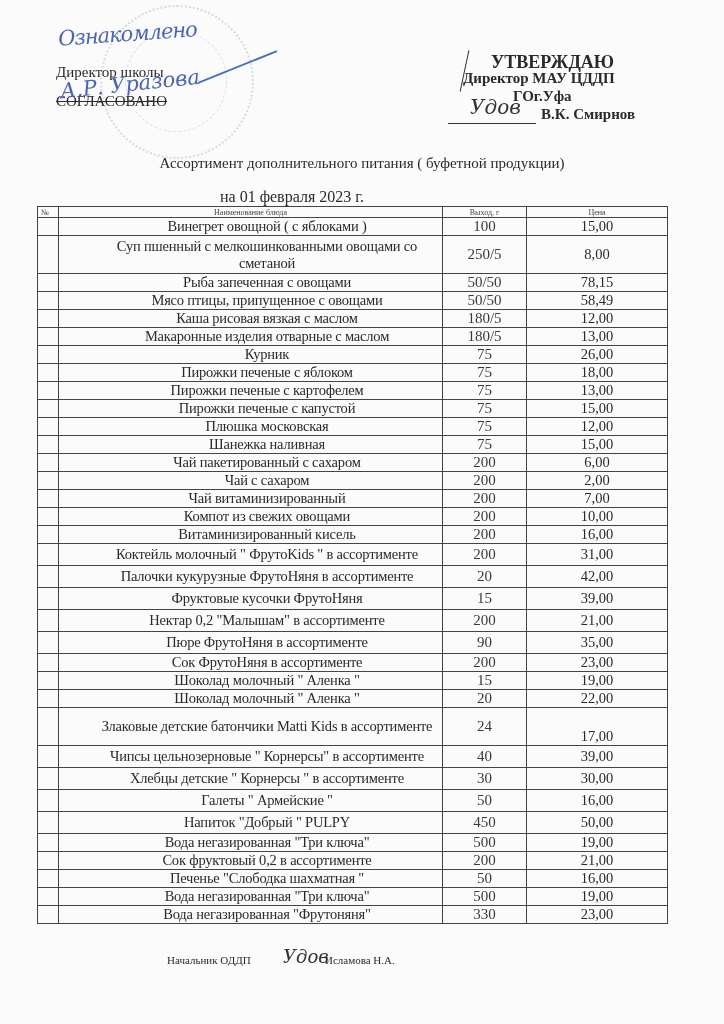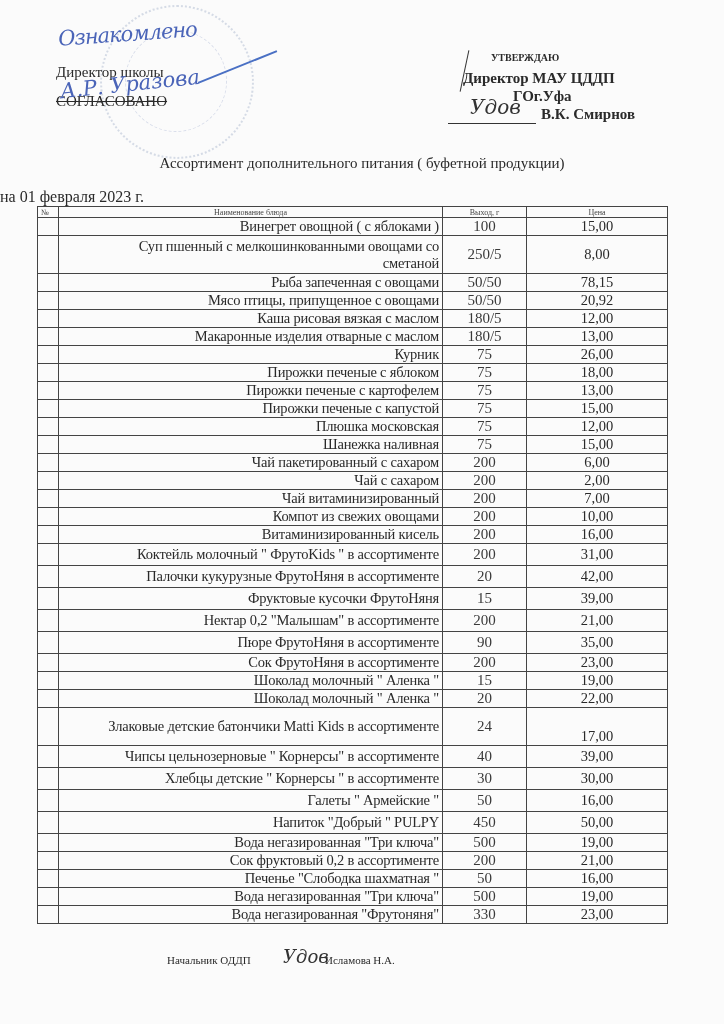--- a/index.html
+++ b/index.html
@@ -11,42 +11,42 @@
     position:absolute; left:100px; top:5px; width:150px; height:150px; border-radius:50%;
     border:2px dotted #bcc6d8; opacity:0.6;
   }
   .stamp-circle.inner { left:125px; top:30px; width:100px; height:100px; border:1px dashed #c3cbe0; }
   .handwrite { position:absolute; font-family:"DejaVu Serif", serif; font-style:italic; color:#4a64b8; }
   .hw-top { left:58px; top:22px; font-size:21px; letter-spacing:-1px; transform:rotate(-4deg); }
   .hw-sig { left:60px; top:72px; font-size:21px; transform:rotate(-6deg); }
   .hw-stroke { position:absolute; left:195px; top:66px; width:85px; height:2px; background:#4a70c4; transform:rotate(-22deg); }
   .agreed { position:absolute; left:56px; top:46px; font-size:15px; text-decoration:line-through;margin-top:47px; }
   .director-school { position:absolute; left:56px; top:64px; font-size:15px; }
-  .approve { position:absolute; left:491px; top:52px; font-size:10px; font-weight:bold; }
+  .approve { position:absolute; left:491px; top:52px; font-size:18px; font-weight:bold; }
   .dir-org { position:absolute; left:463px; top:70px; font-size:15px; font-weight:bold; }
   .city { position:absolute; left:513px; top:88px; font-size:15px; font-weight:bold; }
   .signer { position:absolute; left:541px; top:106px; font-size:15px; font-weight:bold; }
   .sig-line { position:absolute; left:448px; top:123px; width:88px; height:1px; background:#333; }
   .hw-right { position:absolute; left:470px; top:95px; font-size:20px; font-style:italic; color:#333; font-family:"DejaVu Serif", serif; }
   .slash { position:absolute; left:464px; top:50px; width:1px; height:42px; background:#333; transform:rotate(12deg); }
 
   .title { position:absolute; left:0; width:724px; top:155px; text-align:center; font-size:15px; }
-  .date { position:absolute; left:0; width:584px; top:188px; font-size:16px; }
+  .date { position:absolute; left:0; width:584px; top:188px; text-align:center; font-size:16px; }
 
   table.menu {
     position:absolute; left:37px; top:206px; width:631px; border-collapse:collapse;
     font-family:"Liberation Serif", serif;
   }
   table.menu td, table.menu th {
     border:1px solid #444; padding:0 3px; font-weight:normal; vertical-align:middle;
   }
   table.menu th { font-size:8px; height:10px; color:#444; text-align:center; }
   table.menu th.num-h { text-align:left; width:14px; }
   table.menu td.num { width:14px; }
-  table.menu td.name { font-size:14.5px; line-height:17px; text-align:right; letter-spacing:-0.2px;padding-left:36px; }
+  table.menu td.name { font-size:14.5px; line-height:17px; text-align:center; letter-spacing:-0.2px;padding-left:36px; }
   table.menu td.out { width:77px; font-size:15px; text-align:center; color:#3a3a3a; }
   table.menu td.price { width:134px; font-size:14.5px; text-align:center; }
   table.menu tr.r { height:17px; }
   table.menu tr.r2 { height:22px; }
   table.menu tr.tall { height:38px; }
   table.menu tr.tall td.price.bottom { vertical-align:bottom; }
 
   .footer { position:absolute; top:954px; font-size:11px; }
   .foot-title { left:167px; }
   .foot-name { left:325px; }
@@ -100,21 +100,21 @@
       <tr class="r">
         <td class="num"></td>
         <td class="name">Рыба запеченная с овощами</td>
         <td class="out">50/50</td>
         <td class="price">78,15</td>
       </tr>
       <tr class="r">
         <td class="num"></td>
         <td class="name">Мясо птицы, припущенное с овощами</td>
         <td class="out">50/50</td>
-        <td class="price">20,92</td>
+        <td class="price">58,49</td>
       </tr>
       <tr class="r">
         <td class="num"></td>
         <td class="name">Каша рисовая вязкая с маслом</td>
         <td class="out">180/5</td>
         <td class="price">12,00</td>
       </tr>
       <tr class="r">
         <td class="num"></td>
         <td class="name">Макаронные изделия отварные с маслом</td>

